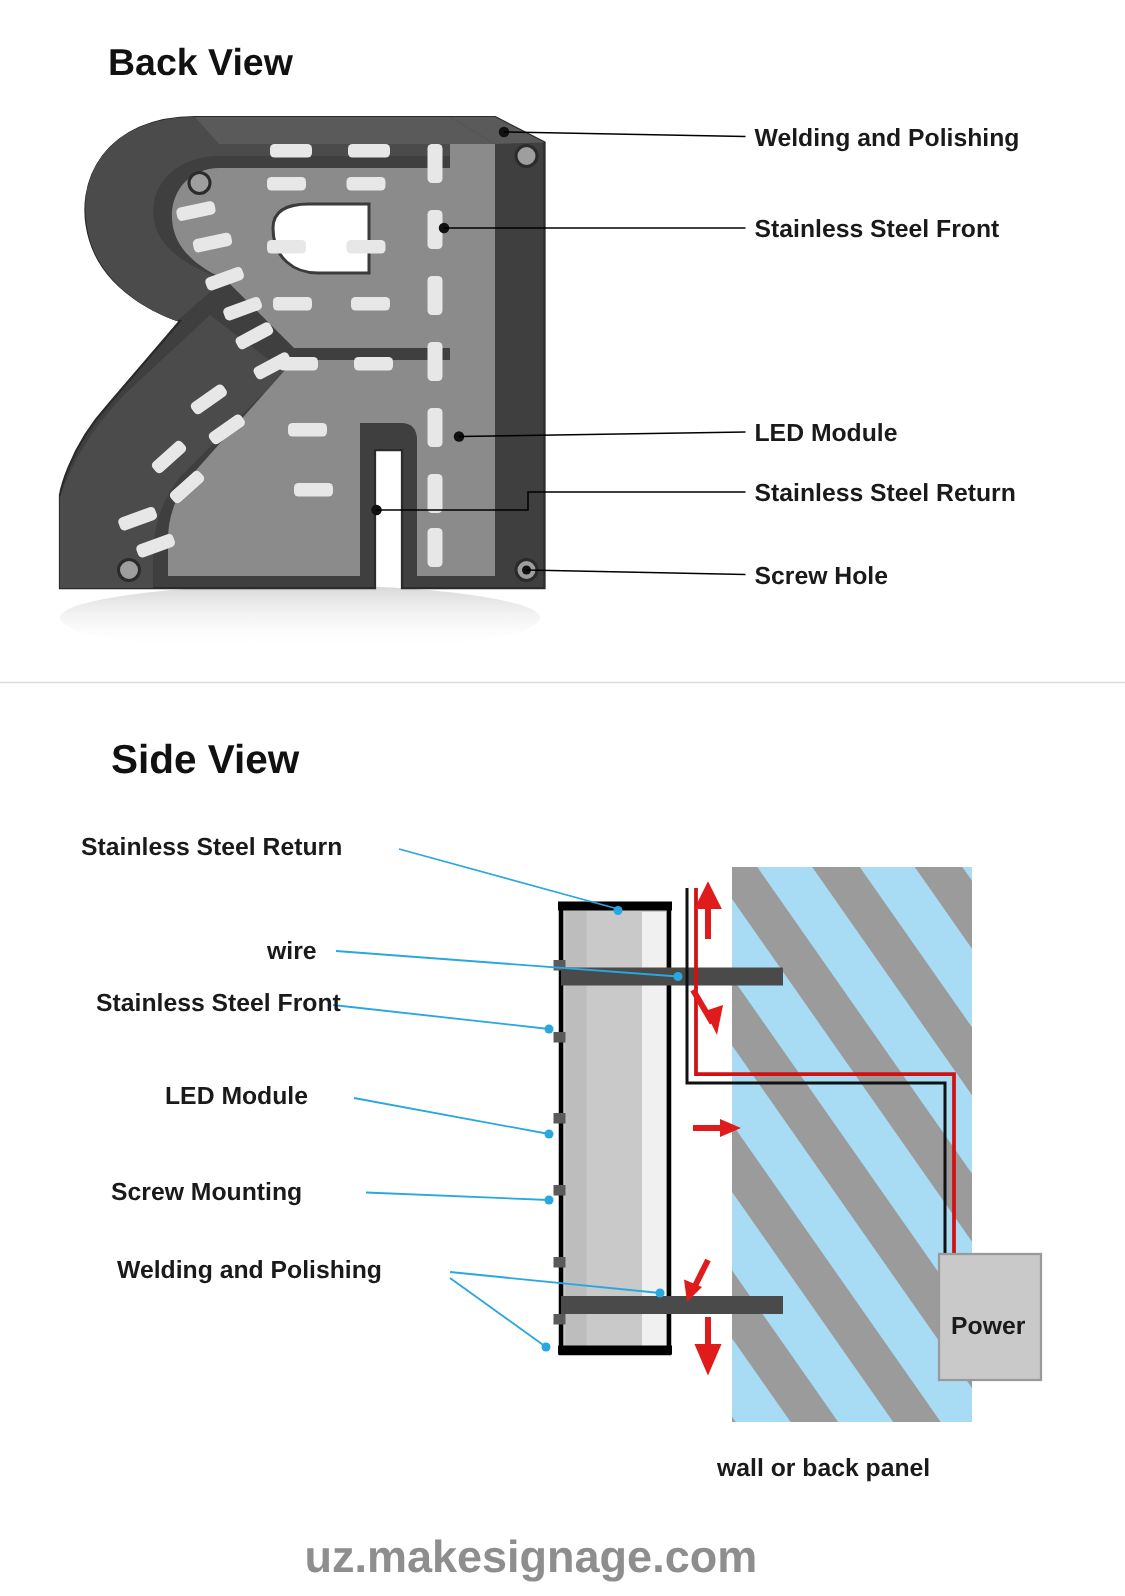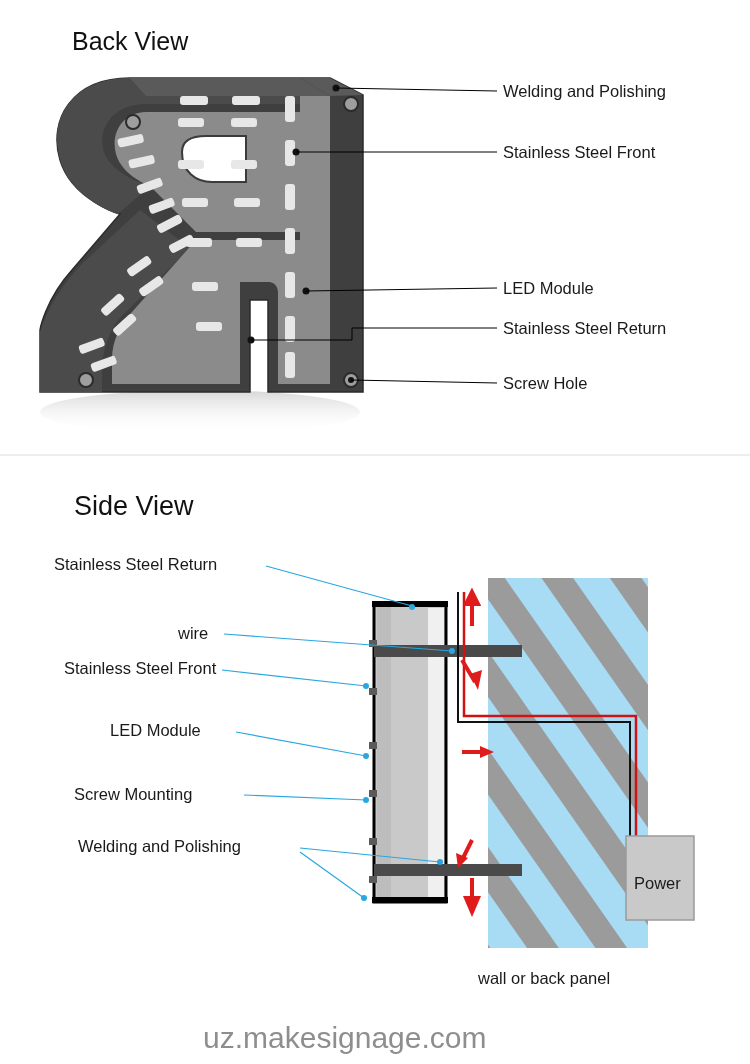--- a/index.html
+++ b/index.html
@@ -13,20 +13,21 @@
     position: relative;
     font-family: "Liberation Sans", sans-serif;
     color: #111111;
     overflow: hidden;
   }
   .stage {
     position: absolute;
     inset: 0;
     width: 750px;
     height: 957px;
+    font-weight: bold;
   }
   svg.diagram {
     position: absolute;
     left: 0;
     top: 0;
     width: 750px;
     height: 1064px;
   }
   .title-text {
     font-family: "Liberation Sans", sans-serif;

